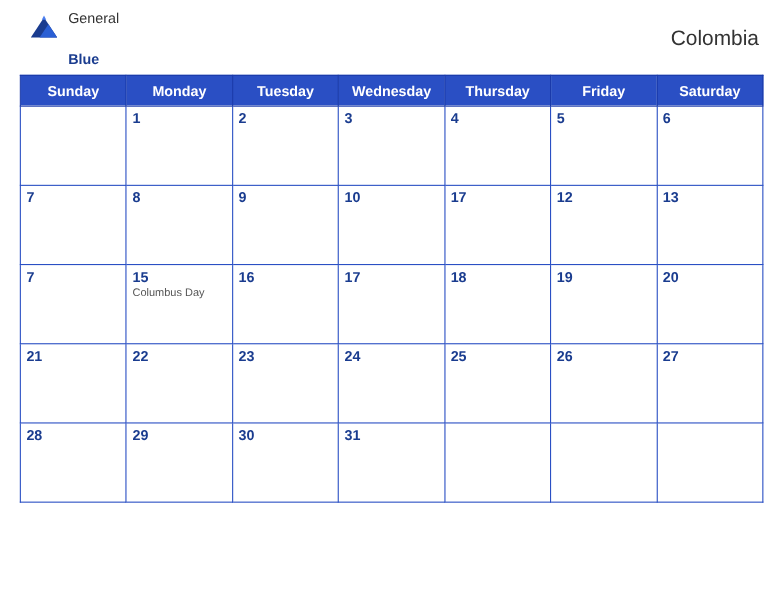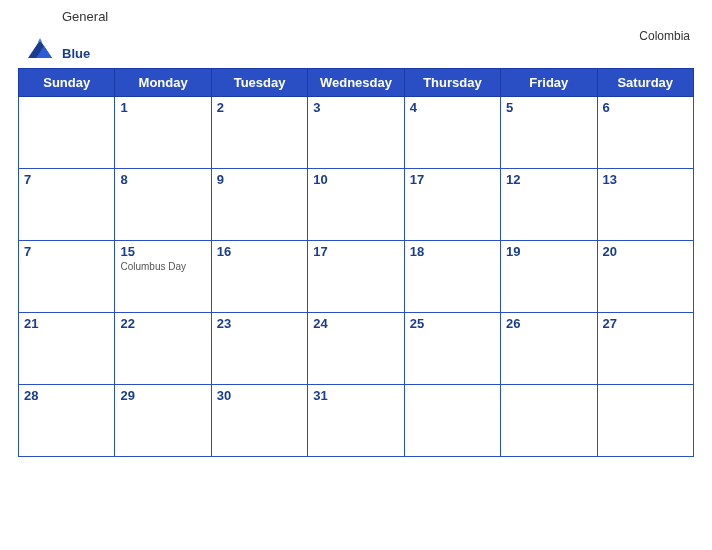--- a/index.html
+++ b/index.html
@@ -44,34 +44,34 @@
     }
 
     .logo-text-wrap {
       display: flex;
       flex-direction: column;
       line-height: 1.1;
     }
 
     .logo-wrap {
       display: flex;
-      align-items: flex-end;
+      align-items: flex-start;
       gap: 4px;
     }
 
     .title {
       font-size: 26px;
       color: #1a3c8f;
       font-weight: bold;
       text-align: center;
       flex: 1;
     }
 
     .country {
-      font-size: 12px;
+      font-size: 19px;
       color: #333;
       text-align: right;
       min-width: 80px;
     }
 
     .calendar {
       width: 100%;
       border-collapse: collapse;
       border: 1px solid #2a4fc4;
     }

